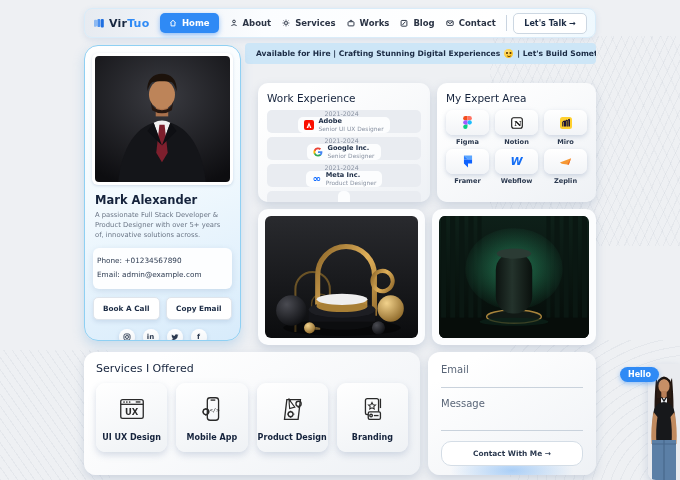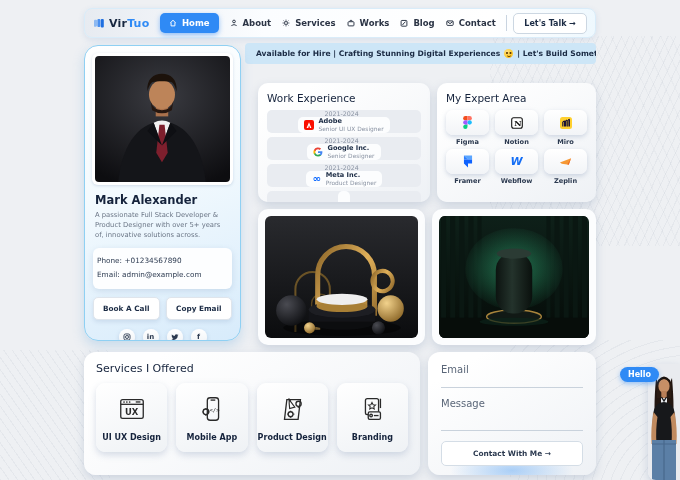--- a/index.html
+++ b/index.html
@@ -117,21 +117,21 @@
   .service-label { font-size:8px; font-weight:800; color:#15233c; }
 
   
   .contact-card { left:428px; top:352px; width:168px; height:123px; border-radius:12px;
     padding:12px 13px; overflow:hidden; }
   .contact-card::after { content:""; position:absolute; left:10%; bottom:-18px; width:80%; height:45px;
     background:radial-gradient(ellipse at center, rgba(110,175,245,.55), transparent 65%); }
   .field-label { font-size:10px; color:#5a6678; }
   .field-line { border-bottom:1px solid #c9d2dc; height:13px; margin-bottom:10px; }
   .contact-btn { position:relative; z-index:1; width:100%; margin-top:9px; background:#fff;
-    border:1px solid #d4dde6; border-radius:5px; font-size:7.4px; font-weight:700; color:#2c3a50;
+    border:1px solid #d4dde6; border-radius:10px; font-size:7.4px; font-weight:700; color:#2c3a50;
     padding:7px 0; text-align:center; cursor:pointer; }
 
   
   .chat-bubble { position:absolute; left:620px; top:367px; background:#2f8af5; color:#fff;
     font-size:8px; font-weight:800; padding:3px 8px; border-radius:9px; z-index:3;
     box-shadow:0 2px 5px rgba(47,138,245,.45); cursor:pointer; }
   .person-card { position:absolute; left:648px; top:364px; width:32px; height:116px;
     background:#f4f5f8; border-radius:8px 0 0 8px; box-shadow:0 3px 8px rgba(130,150,180,.35);
     overflow:hidden; z-index:2; }
   .person-card svg { display:block; width:100%; height:100%; }

